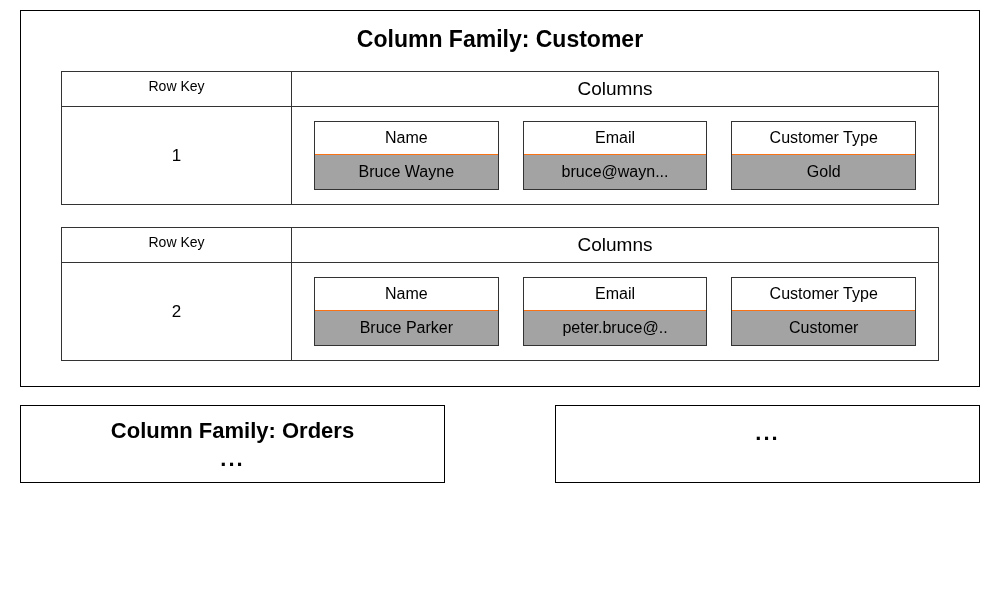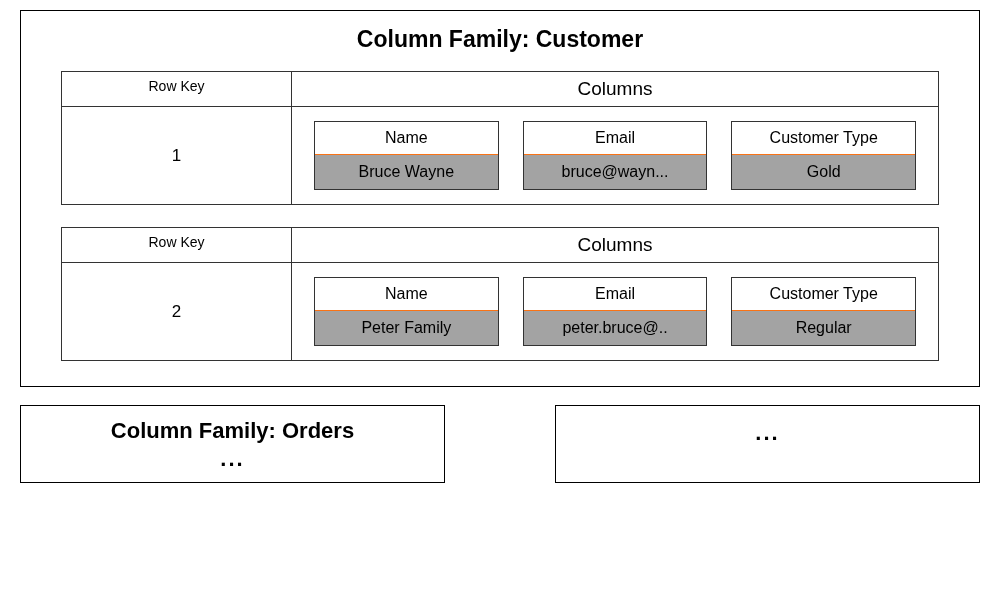--- a/index.html
+++ b/index.html
@@ -144,29 +144,29 @@
   <div class="row-record">
     <div class="rr-header">
       <div class="rr-rowkey-hdr">Row Key</div>
       <div class="rr-columns-hdr">Columns</div>
     </div>
     <div class="rr-body">
       <div class="rr-rowkey-cell">2</div>
       <div class="rr-columns-cell">
         <div class="col-box">
           <div class="col-name">Name</div>
-          <div class="col-value">Peter Family</div>
+          <div class="col-value">Bruce Parker</div>
         </div>
         <div class="col-box">
           <div class="col-name">Email</div>
           <div class="col-value">peter.bruce@..</div>
         </div>
         <div class="col-box">
           <div class="col-name">Customer Type</div>
-          <div class="col-value">Regular</div>
+          <div class="col-value">Customer</div>
         </div>
       </div>
     </div>
   </div>
 </div>
 
 <div class="bottom-row">
   <div class="mini-cf">
     <div class="mini-cf-title">Column Family: Orders</div>
     <div class="mini-cf-ellipsis">...</div>

